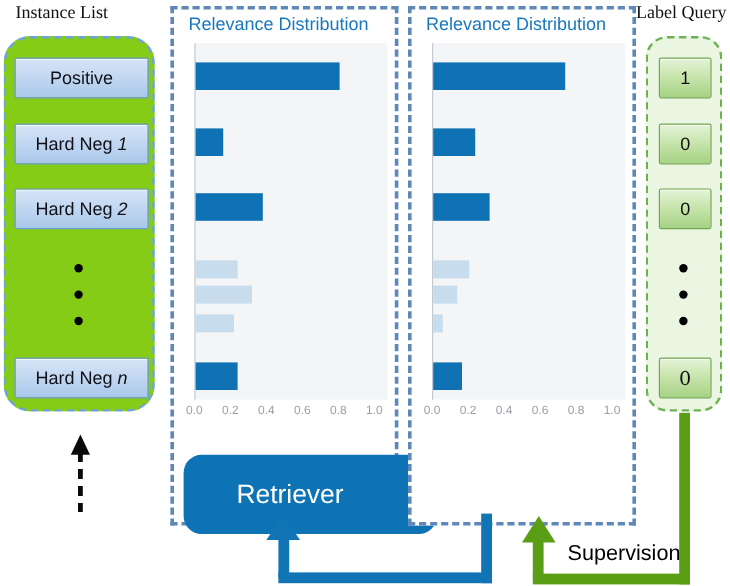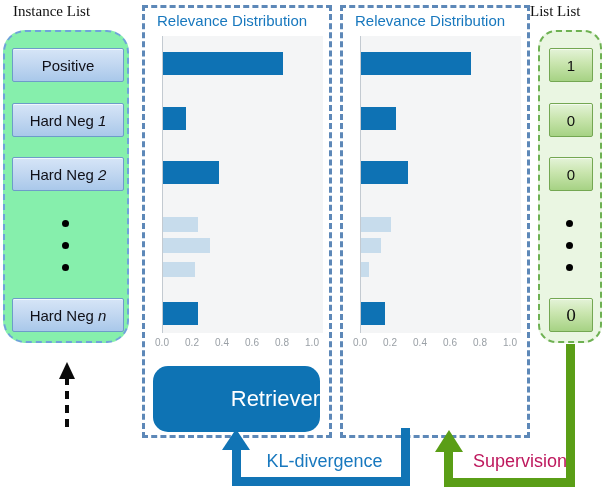--- a/index.html
+++ b/index.html
@@ -3,21 +3,21 @@
 <meta charset="utf-8">
 <style>
   html,body{margin:0;padding:0;background:#fff;}
   .stage{position:relative;width:608px;height:488px;background:#fff;
          font-family:"Liberation Sans",sans-serif;overflow:hidden;}
 
   .col-title{position:absolute;font-size:15px;color:#111;white-space:nowrap;font-family:Liberation Serif, serif;}
 
   
   .instance-container{position:absolute;left:3px;top:30px;width:126px;height:313px;
-      background:#86efac;border:2px dashed #6fa3da;border-radius:22px;box-sizing:border-box;}
+      background:#84cc16;border:2px dashed #6fa3da;border-radius:22px;box-sizing:border-box;}
   .ibox{position:absolute;left:7px;width:110px;height:32px;
       background:linear-gradient(180deg,#d6e5f7 0%,#c3d8f1 45%,#a9c8ea 100%);
       border:1px solid #6d9cc9;border-radius:2px;
       box-shadow:inset 0 1px 0 rgba(255,255,255,.65);
       display:flex;align-items:center;justify-content:center;
       font-size:15px;color:#101018;white-space:pre;}
   .ibox .var{font-style:italic;}
 
   
   .dots{position:absolute;display:flex;flex-direction:column;gap:15px;}
@@ -26,23 +26,23 @@
   
   .panel{position:absolute;top:5px;width:190px;height:433px;background:#fff;
       border:3px dashed #5d88b8;box-sizing:border-box;}
   .panel-title{position:absolute;left:12px;top:4px;font-size:15px;color:#1878be;white-space:nowrap;}
   .plot{position:absolute;left:17px;top:28px;width:160px;height:297px;
       background:#f4f5f6;border-left:1px solid #c3cad1;}
   .bar{position:absolute;left:0;}
   .ticks{position:absolute;left:17px;top:329px;width:160px;height:14px;}
   .tick{position:absolute;top:0;transform:translateX(-50%);
       font-size:10px;color:#9aa0a6;white-space:nowrap;}
-  .model-btn{position:absolute;left:8px;top:358px;width:167px;height:66px;
-      background:#0e73b4;border-radius:15px;display:flex;align-items:center;justify-content:flex-end;
-      color:#fff;font-size:22px;}
+  .model-btn{position:absolute;left:8px;top:371px;width:167px;height:66px;
+      background:#0e73b4;border-radius:15px;display:flex;align-items:center;justify-content:flex-start;
+      color:#fff;font-size:22px;padding-left:44px;}
 
   
   .label-container{position:absolute;left:538px;top:30px;width:64px;height:313px;
       background:#eaf6e2;border:2px dashed #6eb152;border-radius:18px;box-sizing:border-box;}
   .lbox{position:absolute;left:9px;width:42px;height:32px;
       background:linear-gradient(180deg,#e4f3d8 0%,#c9e5ae 45%,#a6d284 100%);
       border:1px solid #74a752;border-radius:2px;
       box-shadow:inset 0 1px 0 rgba(255,255,255,.6);
       display:flex;align-items:center;justify-content:center;font-size:15px;color:#101010;}
   .lbox.serif{font-family:"DejaVu Serif",serif;font-size:16px;}
@@ -62,21 +62,21 @@
       border-left:14px solid transparent;border-right:14px solid transparent;border-bottom:21px solid #1174b5;}
   .kl-seg{position:absolute;background:#1174b5;}
   .edge-label-blue{position:absolute;left:252px;top:451px;width:145px;text-align:center;
       font-size:18px;color:#1878be;white-space:nowrap;}
 
   
   .sup-head{position:absolute;left:435px;top:430px;width:0;height:0;
       border-left:14px solid transparent;border-right:14px solid transparent;border-bottom:22px solid #5a9e16;}
   .sup-seg{position:absolute;background:#5a9e16;}
   .edge-label-green{position:absolute;left:460px;top:451px;width:120px;text-align:center;
-      font-size:18px;color:#be185d;white-space:nowrap;}
+      font-size:18px;color:#000000;white-space:nowrap;}
 </style>
 </head>
 <body>
 
 <div class="stage">
 
   <div class="col-title" style="left:13px;top:3px;">Instance List</div>
 
   <div class="instance-container">
     <div class="ibox" style="top:16px;"><span>Positive</span><span class="var"></span></div>
@@ -131,39 +131,38 @@
     <div class="ticks">
         <span class="tick" style="left: 0px;">0.0</span>
         <span class="tick" style="left: 30px;">0.2</span>
         <span class="tick" style="left: 60px;">0.4</span>
         <span class="tick" style="left: 90px;">0.6</span>
         <span class="tick" style="left: 120px;">0.8</span>
         <span class="tick" style="left: 150px;">1.0</span>
       </div>
   </div>
 
-  <div class="col-title" style="left:530px;top:3px;">List List</div>
+  <div class="col-title" style="left:530px;top:3px;">Label Query</div>
 
   <div class="label-container">
     <div class="lbox" style="top:16px;">1</div>
     <div class="lbox" style="top:71px;">0</div>
     <div class="lbox" style="top:125px;">0</div>
     <div class="dots" style="left:26px;top:188px;">
       <div class="dot"></div>
       <div class="dot"></div>
       <div class="dot"></div>
     </div>
     <div class="lbox serif" style="top:266px;">0</div>
   </div>
 
   <div class="kl-head"></div>
   <div class="kl-seg" style="left:232px;top:447px;width:9px;height:35px;"></div>
   <div class="kl-seg" style="left:232px;top:477px;width:178px;height:9px;"></div>
   <div class="kl-seg" style="left:401px;top:428px;width:9px;height:58px;"></div>
-  <div class="edge-label-blue">KL-divergence</div>
 
   <div class="sup-seg" style="left:566px;top:344px;width:9px;height:143px;"></div>
   <div class="sup-seg" style="left:444px;top:478px;width:131px;height:9px;"></div>
   <div class="sup-seg" style="left:444px;top:450px;width:9px;height:32px;"></div>
   <div class="sup-head"></div>
   <div class="edge-label-green">Supervision</div>
 
 </div>
 
 </body></html>

